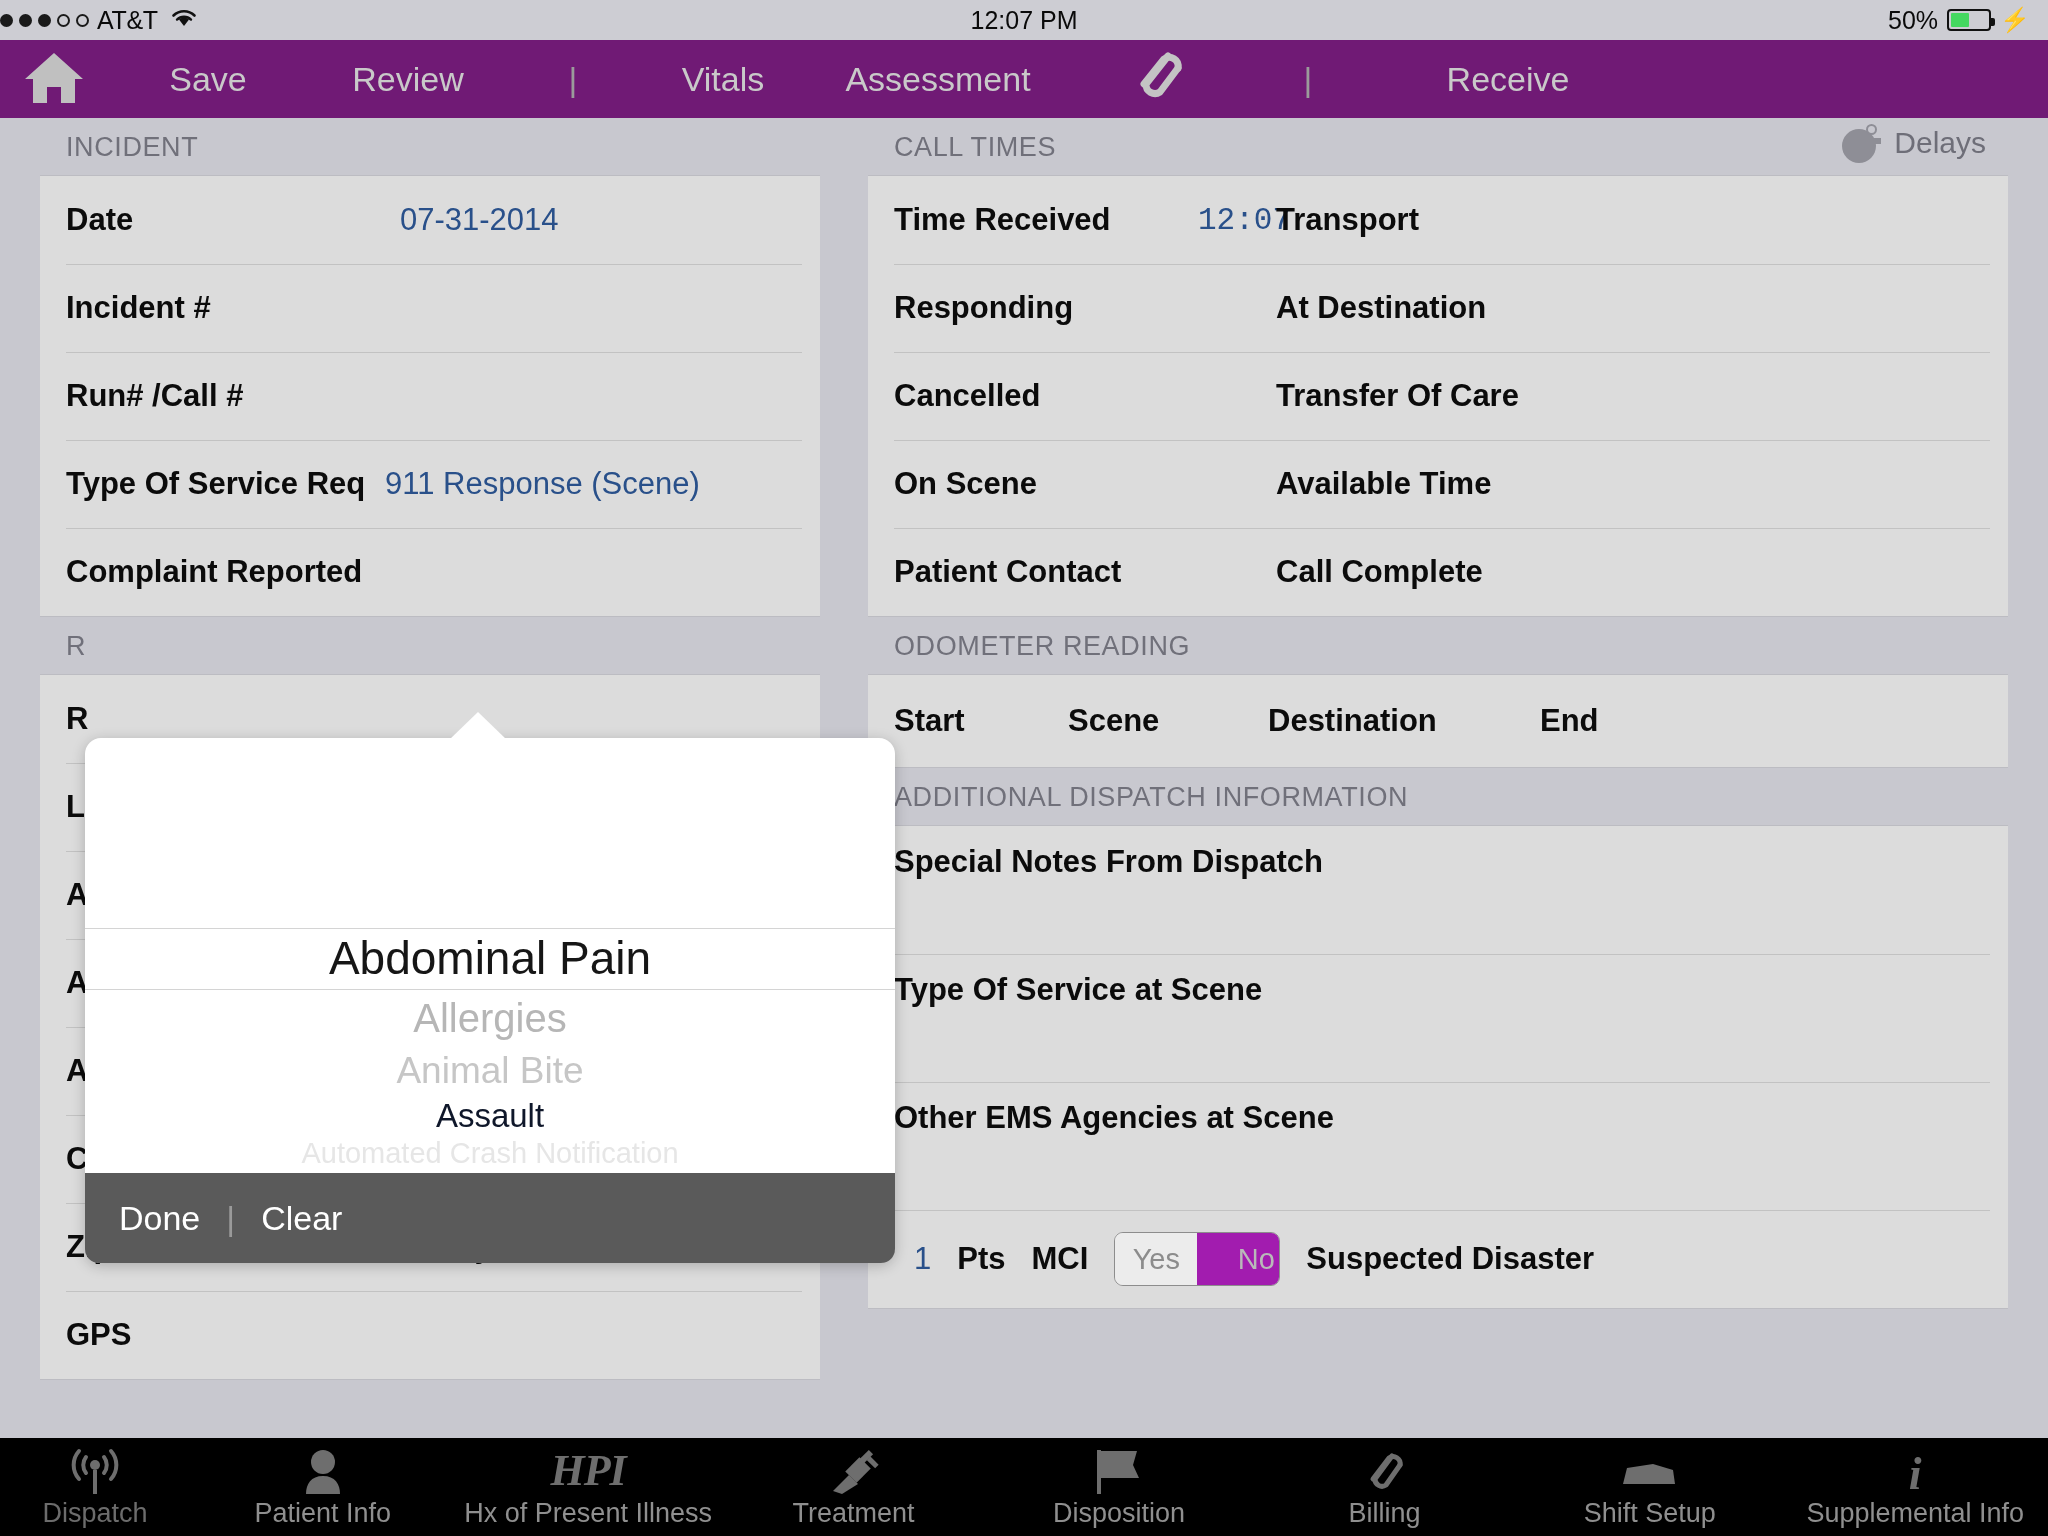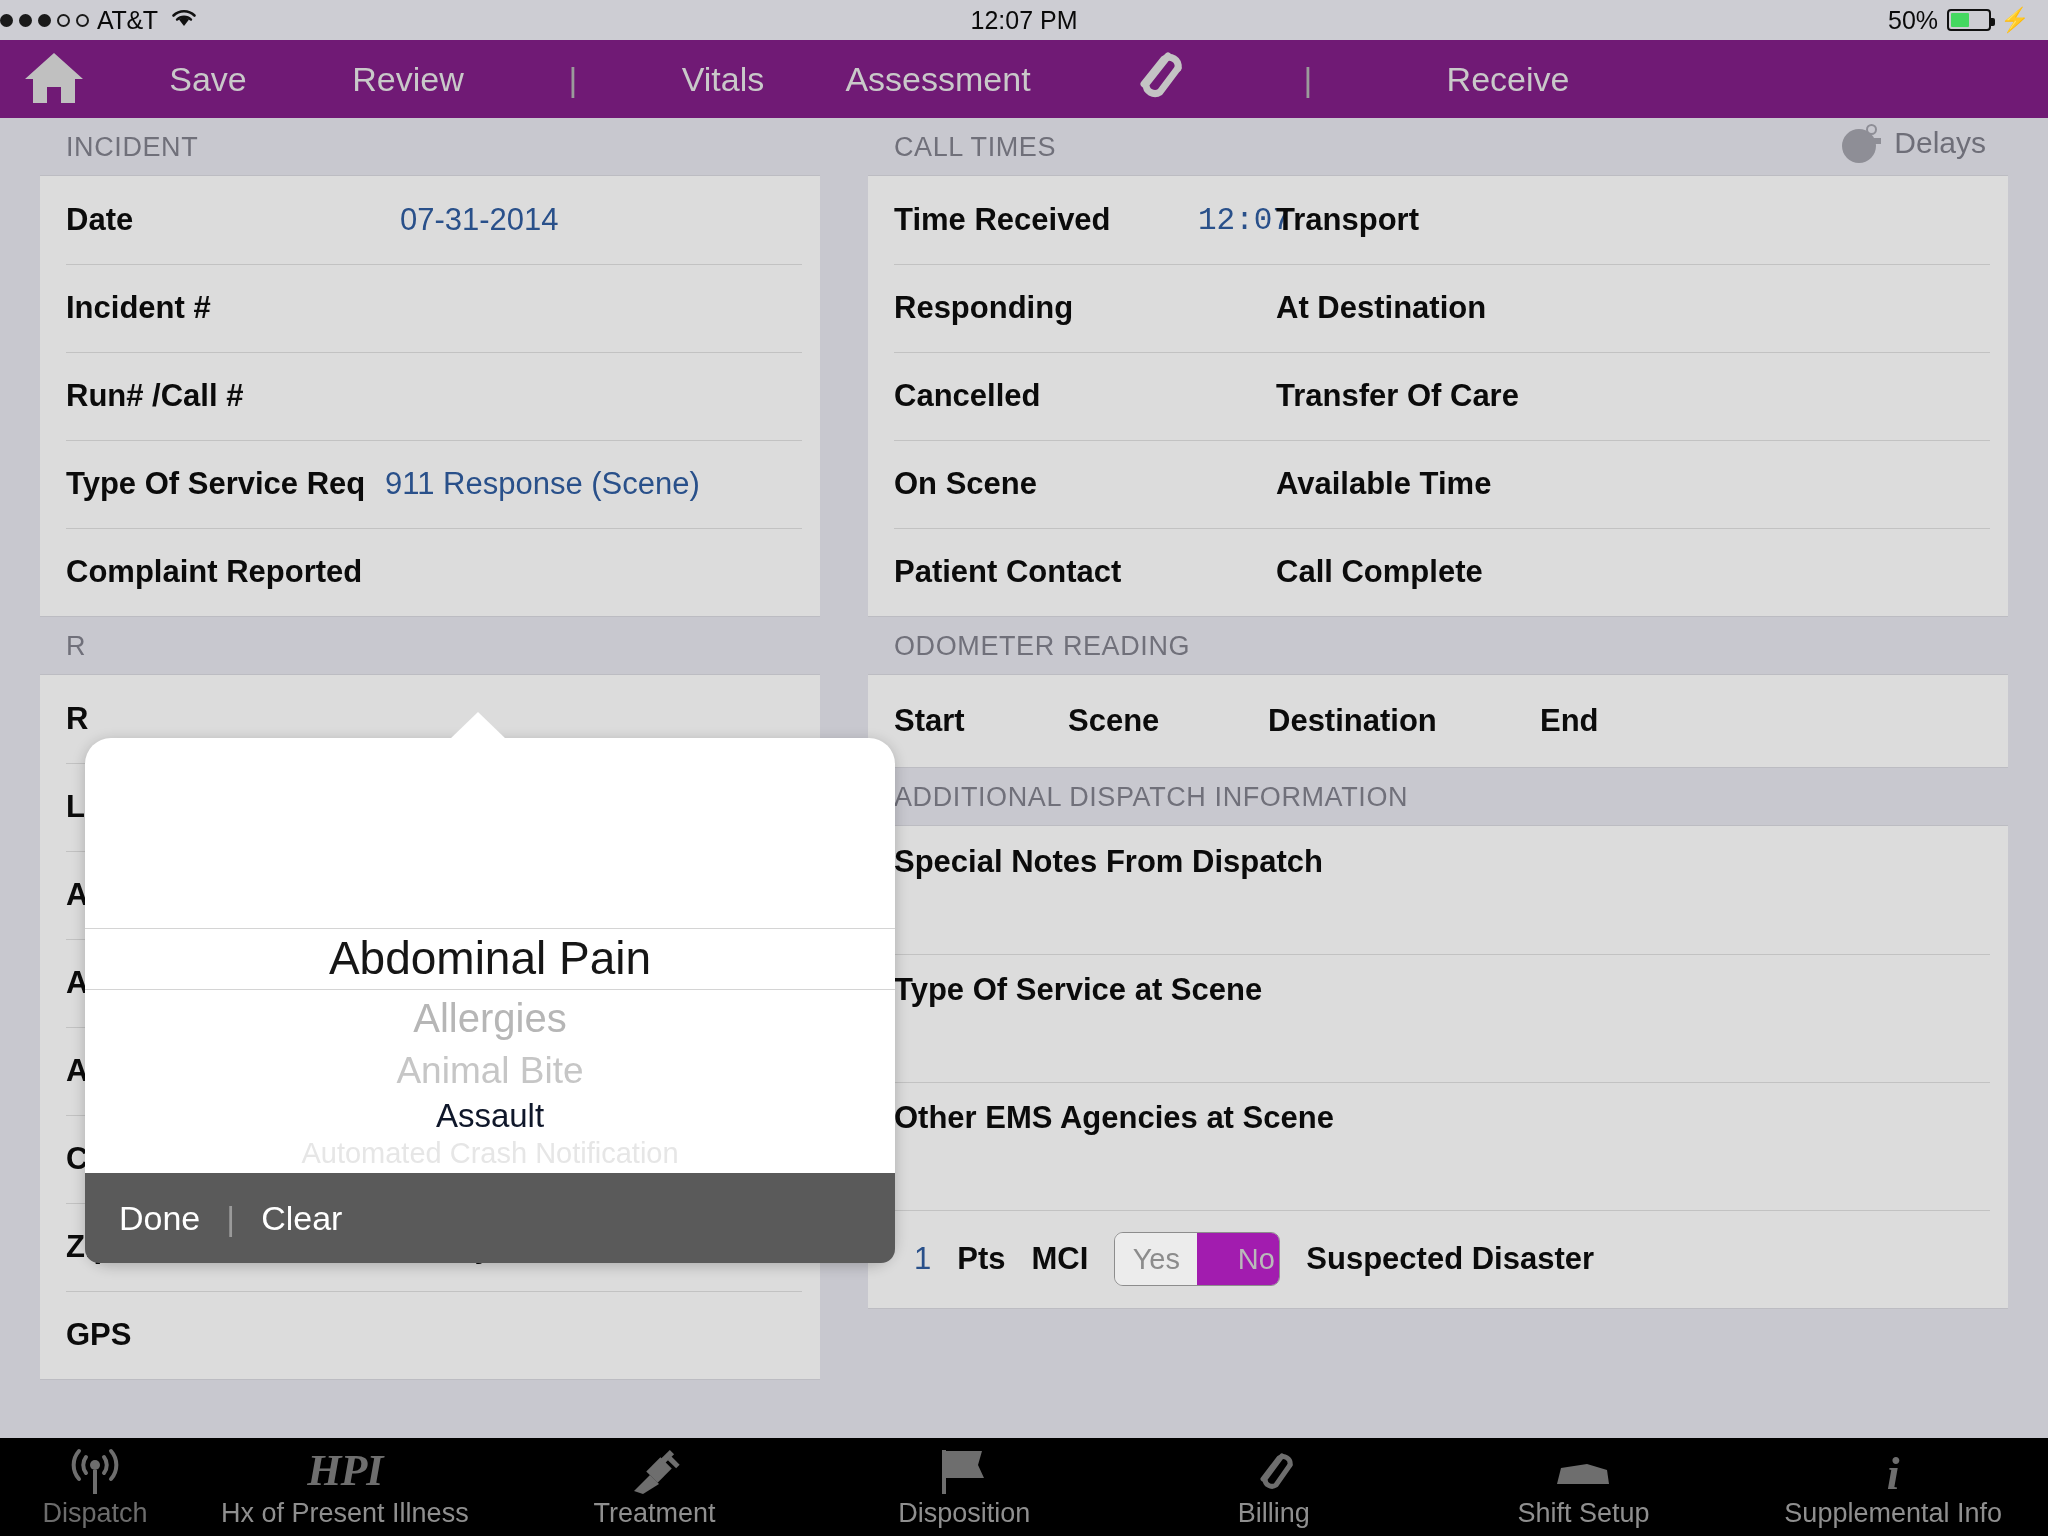--- a/index.html
+++ b/index.html
@@ -115,21 +115,21 @@
     display:flex; border:1px solid #8d8d8d; border-radius:9px; overflow:hidden; height:54px;
   }
   .seg div { width:82px; display:flex; align-items:center; justify-content:center;
              font-size:29px; color:#8c8c8c; }
   .seg .off { background:#ececec; }
   .seg .on  { background:#a21caf; color:#b9b9b9;padding-left:36px; }
 
   
   .popover {
     position:absolute; left:85px; top:620px; width:810px; height:525px;
-    background:#ffffff; border-radius:26px; overflow:visible;
+    background:#ffffff; border-radius:16px; overflow:visible;
     box-shadow:0 3px 14px rgba(0,0,0,0.22);
     z-index:50;
   }
   .popover .arrow {
     position:absolute; left:365px; top:-26px; width:0; height:0;
     border-left:28px solid transparent; border-right:28px solid transparent;
     border-bottom:27px solid #ffffff;
   }
   .picker { position:relative; height:435px; overflow:hidden; }
   .picker .selrow {
@@ -394,20 +394,29 @@
           <rect x="27" y="22" width="4" height="24" fill="#6e6e6e"></rect>
           <path d="M20 9 a13 13 0 0 0 0 16" stroke="#6e6e6e" stroke-width="4" fill="none" stroke-linecap="round"></path>
           <path d="M38 9 a13 13 0 0 1 0 16" stroke="#6e6e6e" stroke-width="4" fill="none" stroke-linecap="round"></path>
           <path d="M13 3 a21 21 0 0 0 0 28" stroke="#6e6e6e" stroke-width="4" fill="none" stroke-linecap="round"></path>
           <path d="M45 3 a21 21 0 0 1 0 28" stroke="#6e6e6e" stroke-width="4" fill="none" stroke-linecap="round"></path>
         </svg>
       </span>
       <span class="tlbl">Dispatch</span>
     </div>
 
+    <div class="tab">
+      <span class="ico">
+        <svg width="44" height="48" viewBox="0 0 44 48">
+          <circle cx="22" cy="14" r="12" fill="#6e6e6e"></circle>
+          <path d="M22 28 c-12 0 -17 8 -17 18 h34 c0 -10 -5 -18 -17 -18 Z" fill="#6e6e6e"></path>
+        </svg>
+      </span>
+      <span class="tlbl">Patient Info</span>
+    </div>
 
     <div class="tab">
       <span class="ico hpi">HPI</span>
       <span class="tlbl">Hx of Present Illness</span>
     </div>
 
     <div class="tab">
       <span class="ico">
         <svg width="54" height="50" viewBox="0 0 54 50">
           <path d="M6 45 L22 29 L31 38 L15 48 Z" fill="#6e6e6e"></path>

